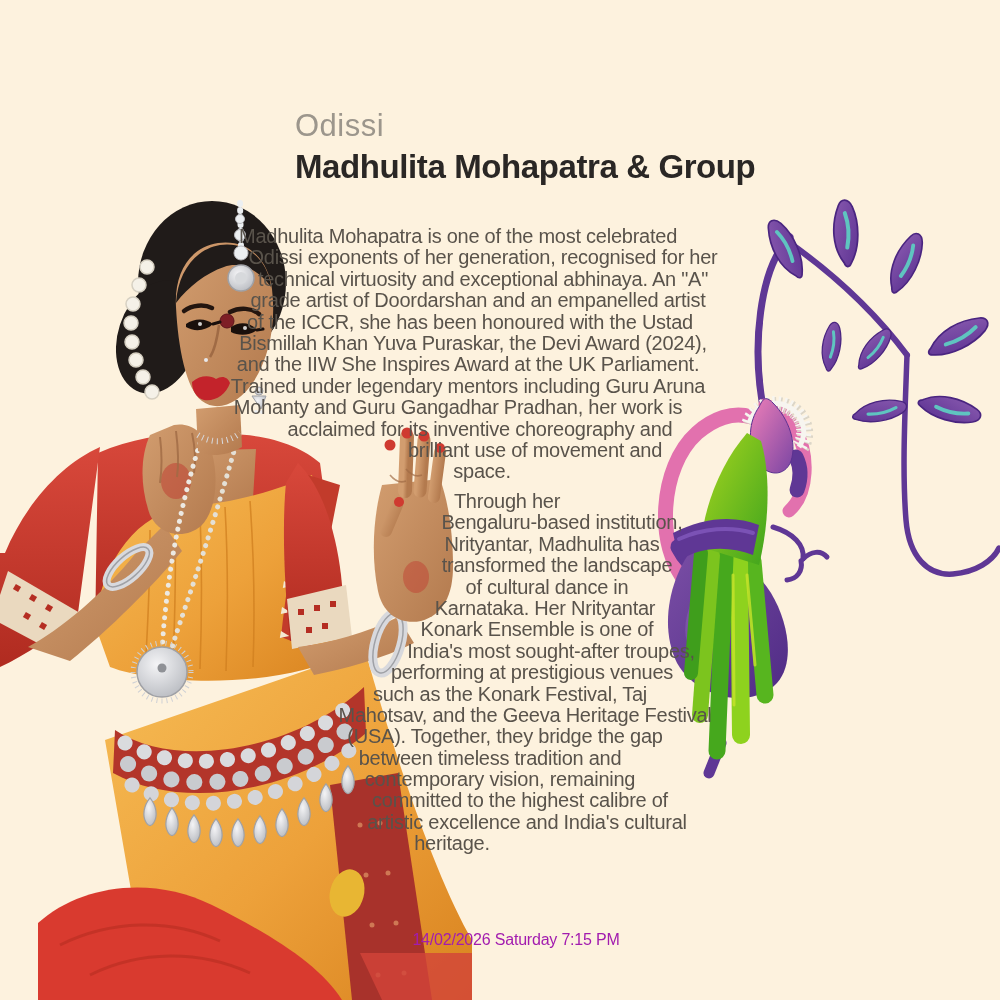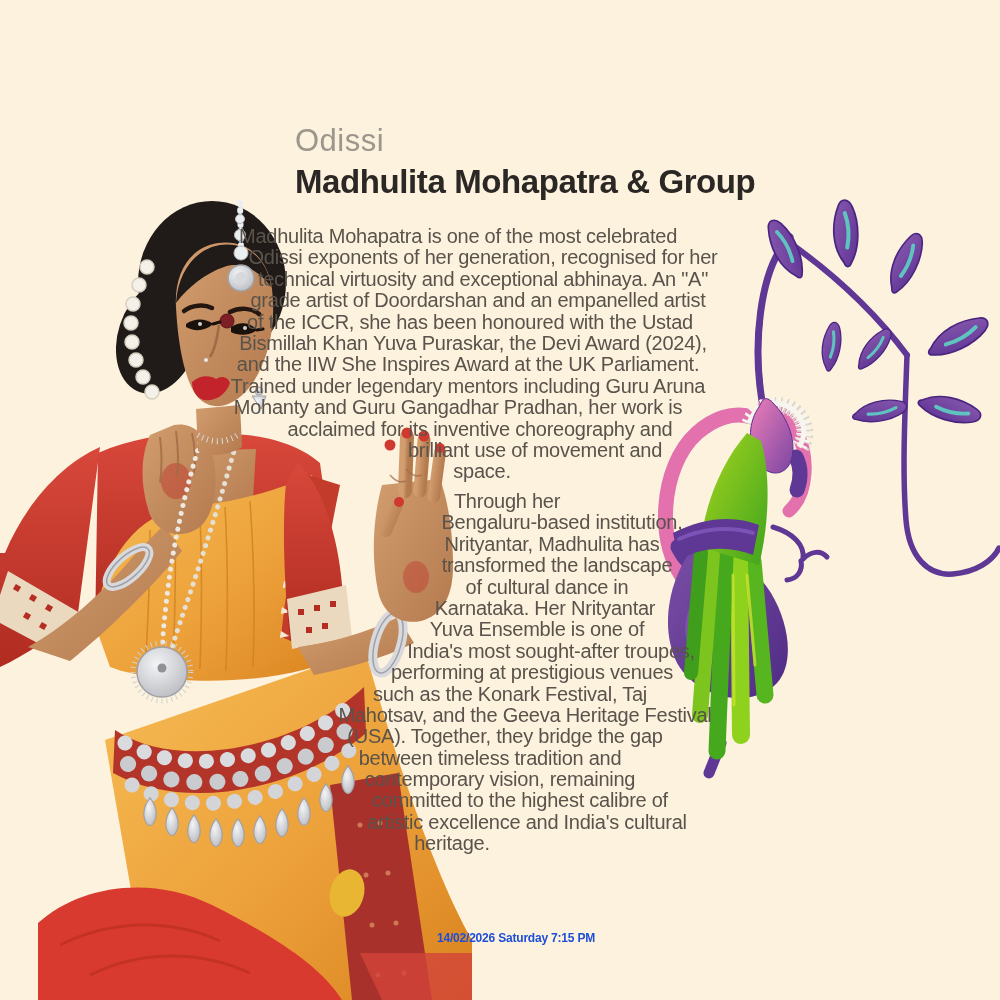--- a/index.html
+++ b/index.html
@@ -1,20 +1,20 @@
 <!DOCTYPE html>
 <html><head>
 <meta charset="utf-8">
 <style>
   html,body{margin:0;padding:0;}
   body{font-family:"Liberation Sans","DejaVu Sans",sans-serif;}
   .canvas{position:relative;width:1000px;height:1000px;background:#fdf2de;overflow:hidden;}
 
   
-  .hdr{position:absolute;left:295px;top:124px;}
+  .hdr{position:absolute;left:295px;top:109px;}
   .hdr .cat{font-size:31px;font-weight:400;color:#9c968c;letter-spacing:.5px;line-height:1.1;}
   .hdr .ttl{font-size:33px;font-weight:800;color:#2a2725;letter-spacing:-.4px;line-height:1.25;margin-top:3px;}
 
   
   .para{position:absolute;display:flex;flex-direction:column;}
   .para .ln{white-space:nowrap;display:flex;justify-content:center;font-size:20px;
             letter-spacing:-.25px;color:#59534b;line-height:21.4px;height:21.4px;}
   .p1{left:250px;top:226px;width:440px;}
   .p2{left:377px;top:491px;width:300px;}
 
@@ -41,21 +41,21 @@
   .p2 .ln:nth-child(9){transform:translateX(5px);}
   .p2 .ln:nth-child(10){transform:translateX(-17px);}
   .p2 .ln:nth-child(11){transform:translateX(-2px);}
   .p2 .ln:nth-child(12){transform:translateX(-22px);}
   .p2 .ln:nth-child(13){transform:translateX(-37px);}
   .p2 .ln:nth-child(14){transform:translateX(-27px);}
   .p2 .ln:nth-child(15){transform:translateX(-7px);}
   .p2 .ln:nth-child(17){transform:translateX(-75px);}
 
   .datetime{position:absolute;left:371px;top:931px;width:290px;text-align:center;
-            font-size:12px;font-weight:700;color:#1d4ed8;letter-spacing:-.2px;}
+            font-size:16px;font-weight:400;color:#a21caf;letter-spacing:-.2px;}
 
   .dancer-svg{position:absolute;left:0;top:185px;}
   .motif-svg{position:absolute;left:655px;top:195px;}
 </style>
 </head>
 <body>
 
 <div class="canvas">
 
   <svg class="dancer-svg" width="472" height="815" viewBox="0 0 472 815" aria-hidden="true">
@@ -353,21 +353,21 @@
     <div class="ln">space.</div>
   </div>
 
   <div class="para p2">
     <div class="ln">Through her</div>
     <div class="ln">Bengaluru-based institution,</div>
     <div class="ln">Nrityantar, Madhulita has</div>
     <div class="ln">transformed the landscape</div>
     <div class="ln">of cultural dance in</div>
     <div class="ln">Karnataka. Her Nrityantar</div>
-    <div class="ln">Yuva Ensemble is one of</div>
+    <div class="ln">Konark Ensemble is one of</div>
     <div class="ln">India's most sought-after troupes,</div>
     <div class="ln">performing at prestigious venues</div>
     <div class="ln">such as the Konark Festival, Taj</div>
     <div class="ln">Mahotsav, and the Geeva Heritage Festival</div>
     <div class="ln">(USA). Together, they bridge the gap</div>
     <div class="ln">between timeless tradition and</div>
     <div class="ln">contemporary vision, remaining</div>
     <div class="ln">committed to the highest calibre of</div>
     <div class="ln">artistic excellence and India's cultural</div>
     <div class="ln">heritage.</div>

